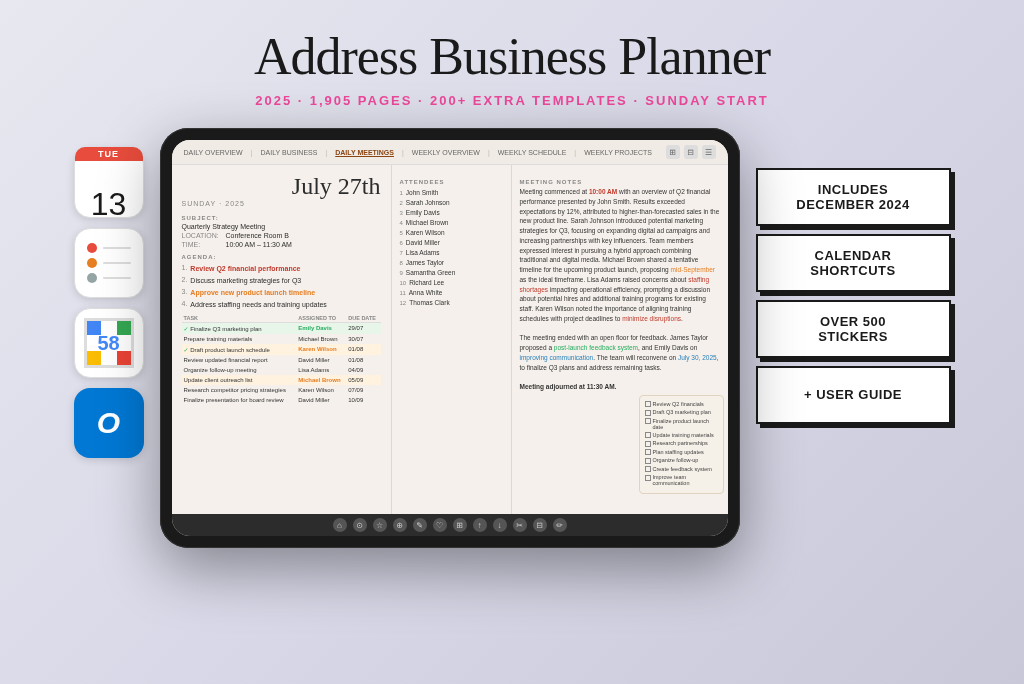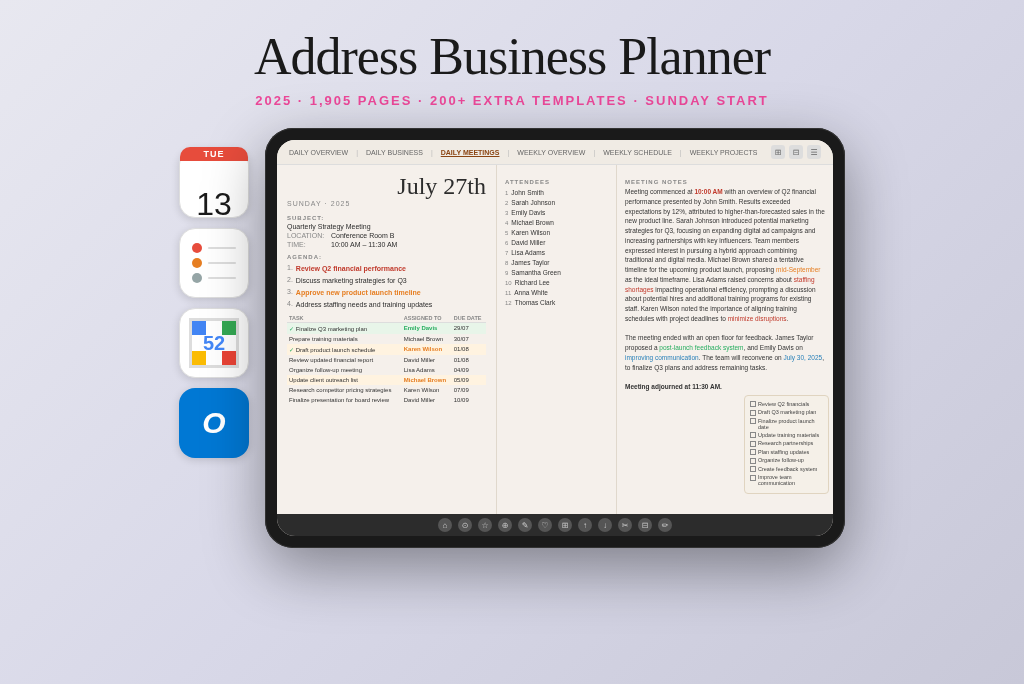--- a/index.html
+++ b/index.html
@@ -479,21 +479,21 @@
         </div>
       </div>
     </div>
 
     <div class="icon-box icon-gcal">
       <div class="gcal-inner">
         <div class="gcal-corner gcal-tl"></div>
         <div class="gcal-corner gcal-tr"></div>
         <div class="gcal-corner gcal-bl"></div>
         <div class="gcal-corner gcal-br"></div>
-        <span class="gcal-num">52</span>
+        <span class="gcal-num">58</span>
       </div>
     </div>
 
     <div class="icon-box icon-outlook">
       <div class="outlook-inner">
         <span class="outlook-letter" style="font-style:italic;">O</span>
       </div>
     </div>
   </div>
 
@@ -696,14 +696,28 @@
           <div class="toolbar-icon">↑</div>
           <div class="toolbar-icon">↓</div>
           <div class="toolbar-icon">✂</div>
           <div class="toolbar-icon">⊟</div>
           <div class="toolbar-icon">✏</div>
         </div>
       </div>
     </div>
   </div>
 
+  <div class="right-badges">
+    <div class="badge">
+      <span class="badge-text">INCLUDES<br>DECEMBER 2024</span>
+    </div>
+    <div class="badge">
+      <span class="badge-text">CALENDAR<br>SHORTCUTS</span>
+    </div>
+    <div class="badge">
+      <span class="badge-text">OVER 500<br>STICKERS</span>
+    </div>
+    <div class="badge">
+      <span class="badge-text">+ USER GUIDE</span>
+    </div>
+  </div>
 
 </div>
 
 </body></html>

